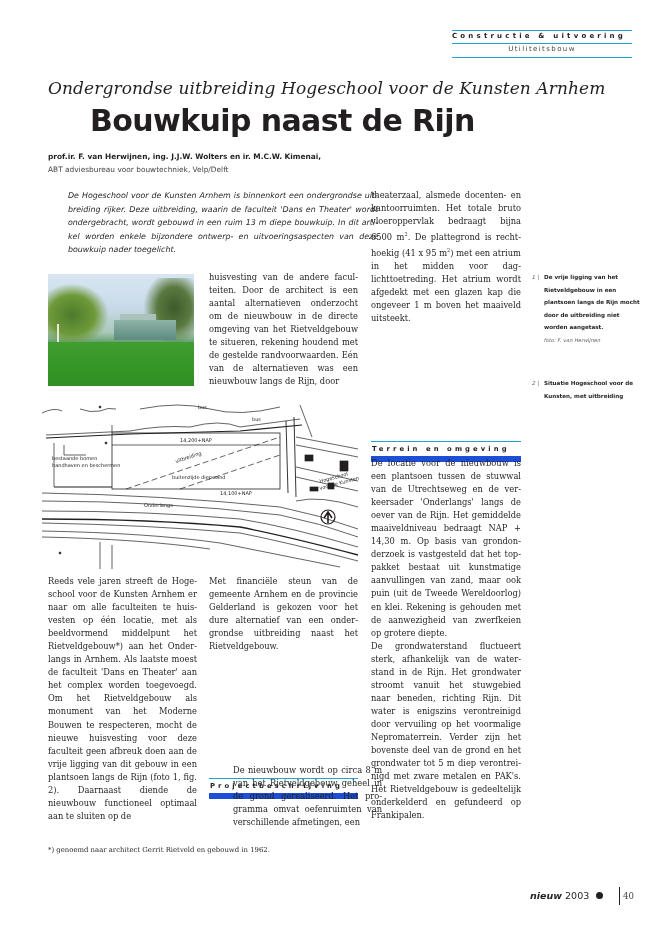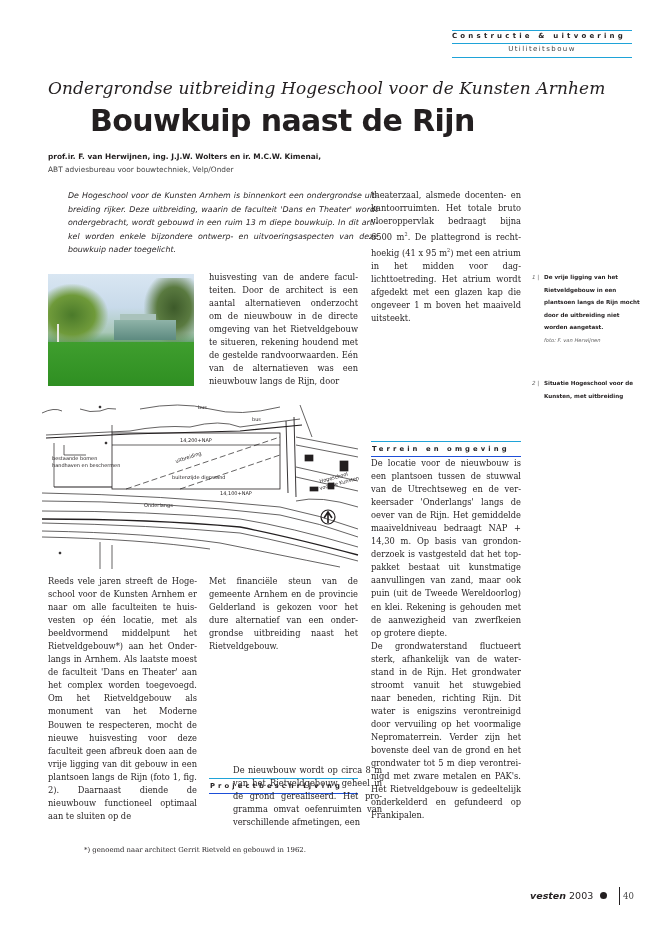--- a/index.html
+++ b/index.html
@@ -30,43 +30,43 @@
   .photo .trunk { position: absolute; left: 9px; top: 50px; width: 2px; height: 28px; background: #e8e8e0; }
   .photo .lawn { position: absolute; left: 0; top: 68px; width: 100%; height: 44px; background: linear-gradient(to bottom, #3f9e2e, #2f8f22); }
 
   .diagram { position: absolute; left: 40px; top: 397px; width: 320px; height: 172px; }
 
   .fig-cap { position: absolute; left: 534px; width: 110px; font-family: "DejaVu Sans", sans-serif; font-size: 5.6px; line-height: 12.6px; font-weight: bold; color: #231f20; }
   .fig-cap .num { font-weight: normal; font-style: italic; color: #666; position: absolute; left: -2px; }
   .fig-cap .txt { display: block; padding-left: 10px; }
   .fig-cap .credit { display: block; padding-left: 10px; font-weight: normal; font-style: italic; color: #666; font-size: 5.2px; }
 
-  .subhead { position: absolute; font-family: "DejaVu Sans", sans-serif; font-weight: bold; font-size: 6.8px; letter-spacing: 3.1px; color: #231f20; border-top: 1px solid #1fa3d8; border-bottom: 1px solid #1d4ed8; padding: 3px 0 2px 1px; height: 9px; line-height: 9px; }
+  .subhead { position: absolute; font-family: "DejaVu Sans", sans-serif; font-weight: bold; font-size: 6.8px; letter-spacing: 3.1px; color: #231f20; border-top: 1px solid #1fa3d8; border-bottom: 6px solid #1d4ed8; padding: 3px 0 2px 1px; height: 9px; line-height: 9px; }
 
-  .footnote { position: absolute; left: 48px; top: 846px; font-family: "DejaVu Serif", serif; font-size: 6.9px; color: #231f20; margin-left: 36px; }
+  .footnote { position: absolute; left: 48px; top: 846px; font-family: "DejaVu Serif", serif; font-size: 6.9px; color: #231f20; }
 
   .folio { position: absolute; left: 530px; top: 890px; font-family: "DejaVu Sans", sans-serif; font-size: 9.5px; color: #231f20; }
   .folio .mag { font-weight: bold; font-style: italic; }
   .folio .logo { display: inline-block; width: 7px; height: 7px; background: #231f20; border-radius: 50%; vertical-align: 0px; margin-left: 4px; }
   .folio-bar { position: absolute; left: 619px; top: 887px; width: 1px; height: 18px; background: #231f20; }
   .folio-page { position: absolute; left: 623px; top: 891px; font-family: "DejaVu Serif", serif; font-size: 8.5px; color: #444; }
 </style>
 </head>
 <body>
 
 <div class="sec-rule" style="top:30px"></div>
 <div class="sec-title">Constructie &amp; uitvoering</div>
 <div class="sec-rule" style="top:43px"></div>
 <div class="sec-sub">Utiliteitsbouw</div>
 <div class="sec-rule" style="top:57px"></div>
 
 <div class="kicker">Ondergrondse uitbreiding Hogeschool voor de Kunsten Arnhem</div>
 <div class="title">Bouwkuip naast de Rijn</div>
 <div class="authors">prof.ir. F. van Herwijnen, ing. J.J.W. Wolters en ir. M.C.W. Kimenai,</div>
-<div class="org">ABT adviesbureau voor bouwtechniek, Velp/Onder</div>
+<div class="org">ABT adviesbureau voor bouwtechniek, Velp/Delft</div>
 
 <div class="lead">De Hogeschool voor de Kunsten Arnhem is binnenkort een ondergrondse uit­breiding rijker. Deze uitbreiding, waarin de faculteit 'Dans en Theater' wordt ondergebracht, wordt gebouwd in een ruim 13 m diepe bouwkuip. In dit arti­kel worden enkele bijzondere ontwerp- en uitvoeringsaspecten van deze bouwkuip nader toegelicht.</div>
 
 <div class="photo">
   <div class="tree1"></div>
   <div class="tree2"></div>
   <div class="bldg2"></div>
   <div class="bldg"></div>
   <div class="trunk"></div>
   <div class="lawn"></div>
@@ -163,18 +163,18 @@
 
 <div class="subhead" style="left:371px; top:441px; width:149px;">Terrein en omgeving</div>
 <div class="col abs" style="left:371px; top:457px; width:150px;">
   <p>De locatie voor de nieuwbouw is een plantsoen tussen de stuwwal van de Utrechtseweg en de ver­keersader 'Onderlangs' langs de oever van de Rijn. Het gemiddelde maaiveldniveau bedraagt NAP + 14,30 m. Op basis van grondon­derzoek is vastgesteld dat het top­pakket bestaat uit kunstmatige aanvullingen van zand, maar ook puin (uit de Tweede Wereldoor­log) en klei. Rekening is gehouden met de aanwezigheid van zwerf­keien op grotere diepte.</p>
   <p>De grondwaterstand fluctueert sterk, afhankelijk van de water­stand in de Rijn. Het grondwater stroomt vanuit het stuwgebied naar beneden, richting Rijn. Dit water is enigszins verontreinigd door vervuiling op het voormalige Nepromaterrein. Verder zijn het bovenste deel van de grond en het grondwater tot 5 m diep verontrei­nigd met zware metalen en PAK's. Het Rietveldgebouw is gedeelte­lijk onderkelderd en gefundeerd op Frankipalen.</p>
 </div>
 
 <div class="footnote">*) genoemd naar architect Gerrit Rietveld en gebouwd in 1962.</div>
 
 <div class="folio">
-  <span class="mag">vesten</span>
+  <span class="mag">nieuw</span>
   <span>2003</span>
   <span class="logo"></span>
 </div>
 <div class="folio-bar"></div>
 <div class="folio-page">40</div>
 
 </body></html>

